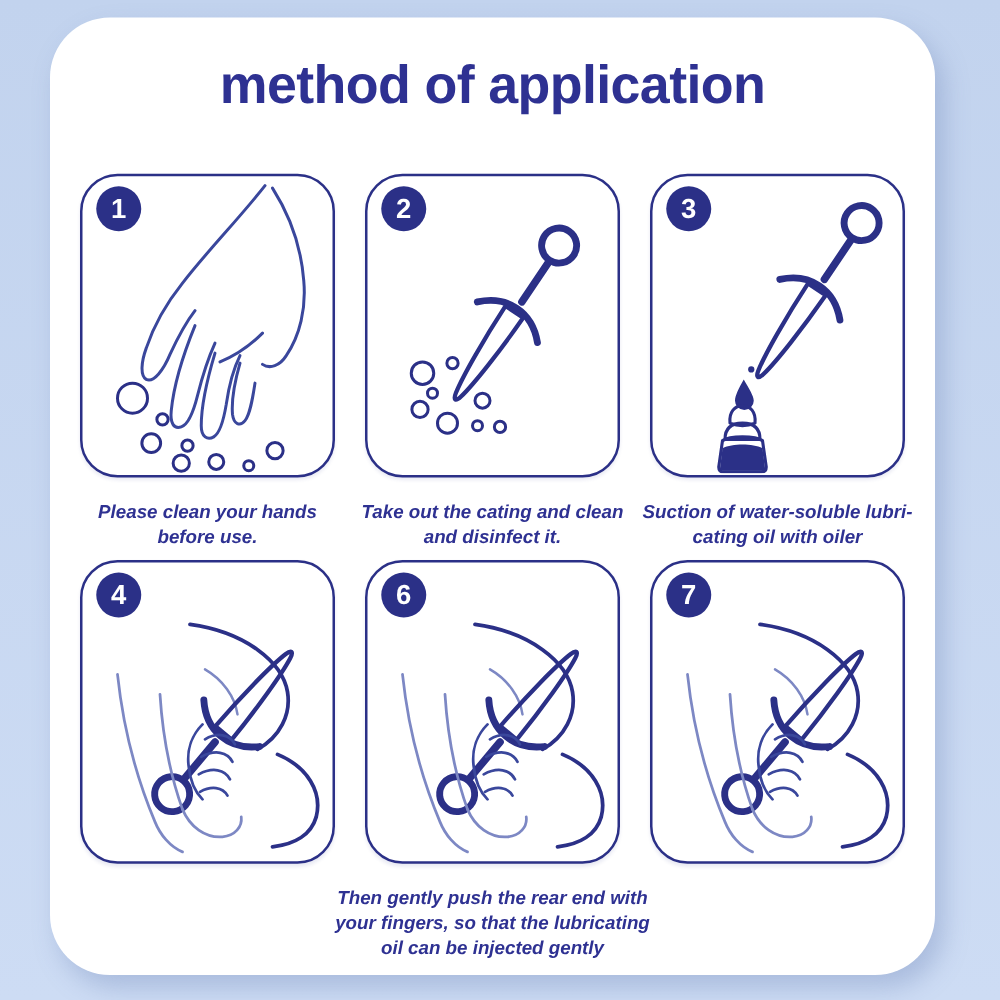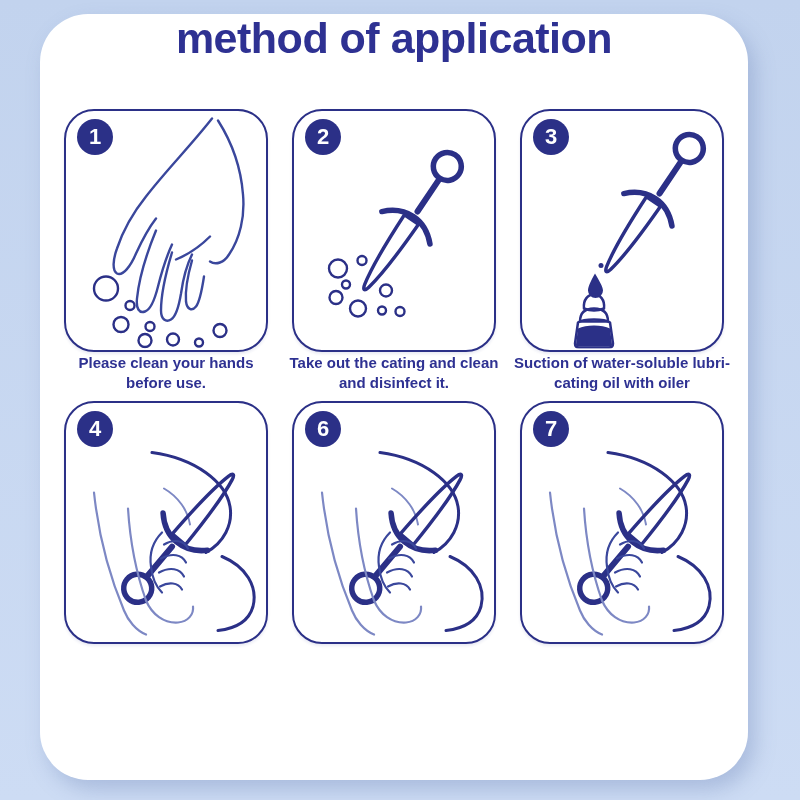--- a/index.html
+++ b/index.html
@@ -12,21 +12,21 @@
     font-family:"Liberation Sans", sans-serif;
     background:linear-gradient(180deg,var(--bg) 0%,var(--bg2) 100%);
     position:relative;overflow:hidden;
   }
   .card{
     position:absolute;left:40px;top:14px;width:708px;height:766px;
     background:var(--card);border-radius:48px;
     box-shadow:7px 10px 20px rgba(105,128,180,.35);
   }
   .title{
-    text-align:center;
+    margin-top:30px;text-align:center;
     font-size:43px;font-weight:700;letter-spacing:-0.5px;color:var(--title);
   }
   .grid{
     margin:46px auto 0;width:660px;
     display:grid;grid-template-columns:repeat(3,204px);gap:0 24px;
   }
   .panel-group{width:204px;}
   .panel{
     position:relative;height:243px;
     border:2.4px solid var(--navy);border-radius:30px;
@@ -34,24 +34,24 @@
     box-shadow:0 2px 3px rgba(43,48,135,.10);
   }
   .badge{
     position:absolute;z-index:2;left:11px;top:8px;width:36px;height:36px;
     border-radius:50%;background:var(--navy);color:#fff;
     display:flex;align-items:center;justify-content:center;
     font-size:22px;font-weight:700;
   }
   .illus{position:absolute;inset:0;width:100%;height:100%;}
   .caption{
-    margin-top:1px;min-height:48px;
+    margin-top:18px;min-height:48px;
     position:relative;left:50%;transform:translateX(-50%);width:262px;
     text-align:center;white-space:pre-line;
-    font-size:15px;line-height:20px;font-weight:700;color:var(--title);
+    font-size:15px;line-height:20px;font-weight:700;color:var(--title);font-style:italic;
   }
   
   .ln-d{stroke:var(--navy);fill:none;}
   .ln-m{stroke:var(--line-mid);fill:none;}
   .ln-l{stroke:var(--line-light);fill:none;}
   .fill-n{fill:var(--navy);stroke:none;}
   svg [class]{stroke-linecap:round;stroke-linejoin:round;}
 </style>
 </head>
 <body>
@@ -169,20 +169,23 @@
       </div>
     </section>
 
     <section class="panel-group">
       <div class="panel">
         <div class="badge">6</div>
         <svg class="illus" viewBox="0 0 200 236">
             <use href="#sym-insert"></use>
           </svg>
       </div>
+      <p class="caption">Then gently push the rear end with
+your fingers, so that the lubricating
+oil can be injected gently</p>
     </section>
 
     <section class="panel-group">
       <div class="panel">
         <div class="badge">7</div>
         <svg class="illus" viewBox="0 0 200 236">
             <use href="#sym-insert"></use>
           </svg>
       </div>
     </section>

